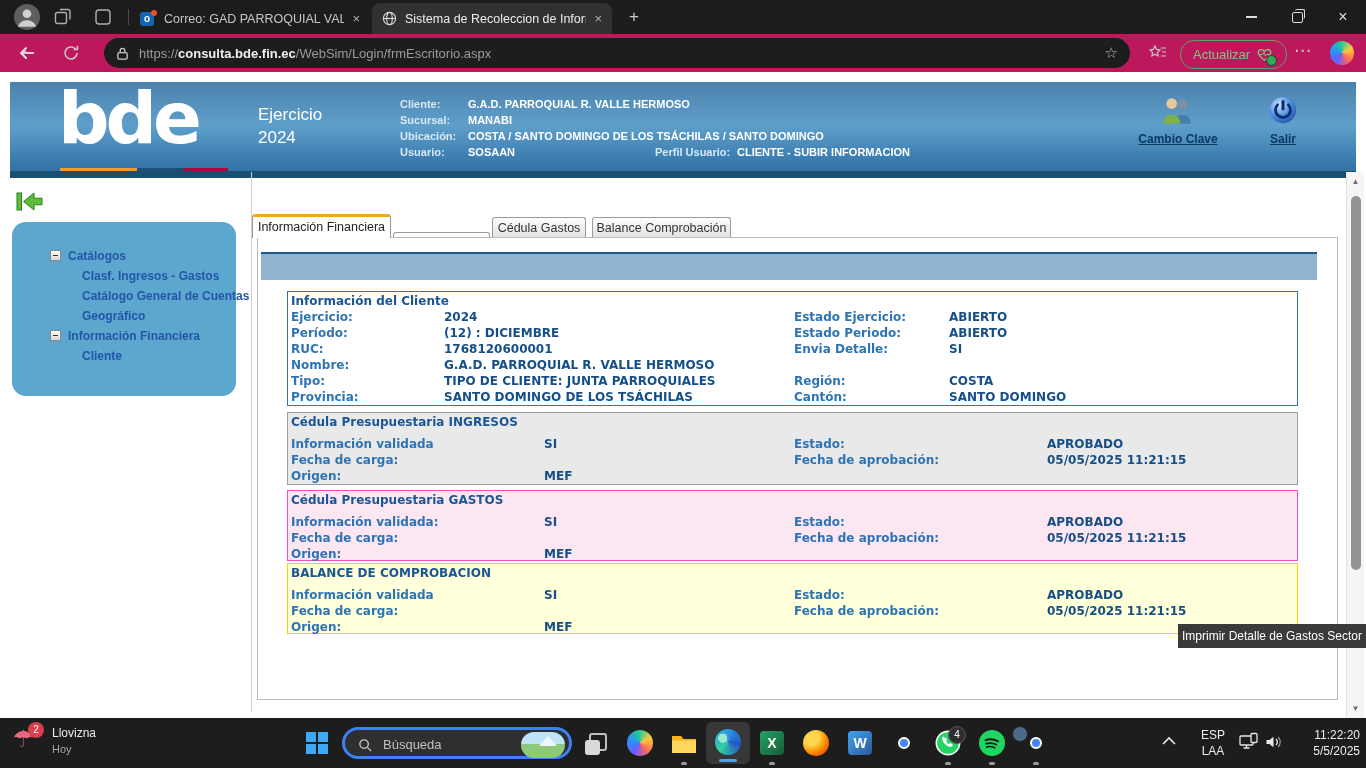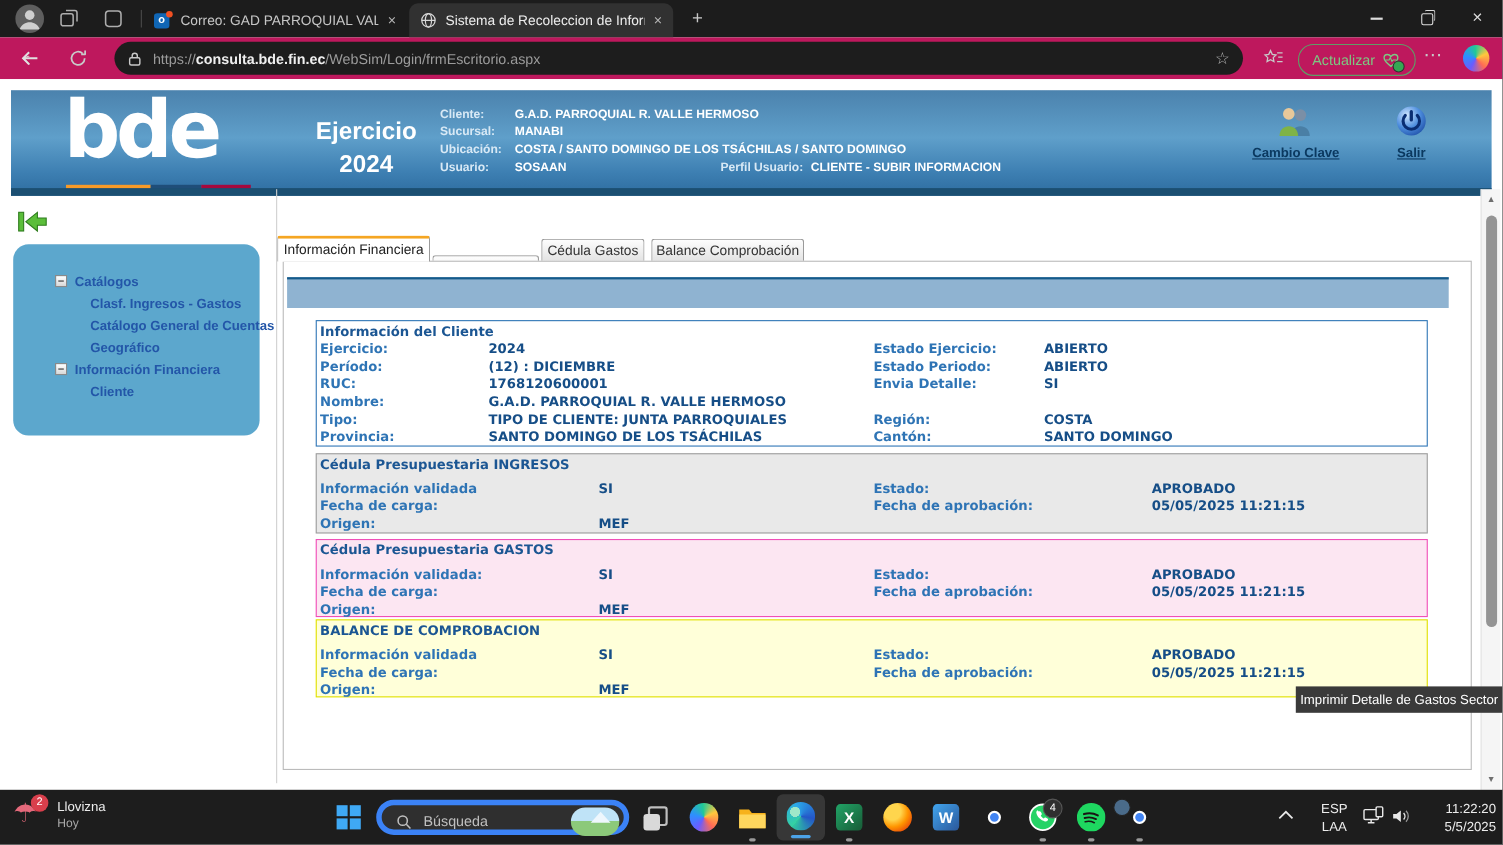--- a/index.html
+++ b/index.html
@@ -41,21 +41,21 @@
 
   
   .page{position:absolute;left:0;top:72px;width:1366px;height:646px;background:#fff;}
 
   .bde-header{position:absolute;left:10px;top:10px;width:1346px;height:96px;
               background:linear-gradient(180deg,#4b82ad 0%,#5f9fca 45%,#3d7fb2 78%,#2d6c9f 100%);}
   .bde-header::after{content:"";position:absolute;left:0;bottom:0;width:100%;height:7px;background:#1b4f72;}
   .bde-logo{position:absolute;left:48px;top:-6px;color:#fff;font-size:72px;font-weight:bold;letter-spacing:-4px;font-family:"DejaVu Sans",sans-serif;}
   .logo-bar{position:absolute;left:50px;top:86px;width:168px;height:4px;display:flex;}
   .logo-bar .o{flex:0 0 46%;background:#f79a28;} .logo-bar .b{flex:0 0 27%;background:#1f4e79;} .logo-bar .r{flex:1;background:#a6093d;}
-  .ejercicio{position:absolute;left:248px;top:22px;width:150px;text-align:center;color:#fff;font-weight:bold;font-size:22px;line-height:1.35;}
+  .ejercicio{position:absolute;left:248px;top:22px;width:150px;text-align:left;color:#fff;font-weight:normal;font-size:17px;line-height:1.35;}
   .hrow{position:absolute;left:390px;width:780px;height:14px;font-size:11px;font-weight:bold;}
   .hlab{position:absolute;left:0;color:#d8e9f5;} .hval{position:absolute;left:68px;color:#fff;white-space:nowrap;}
   .hlab2{position:absolute;left:255px;color:#d8e9f5;} .hval2{position:absolute;left:337px;color:#fff;white-space:nowrap;}
   .hlink{position:absolute;width:110px;text-align:center;color:#0b3960;font-weight:bold;font-size:12px;text-decoration:underline;}
 
   .back-arrow{position:absolute;left:16px;top:118px;width:27px;height:23px;}
 
   .sidebar{position:absolute;left:12px;top:150px;width:224px;height:174px;background:#5ca7cd;border-radius:14px;}
   .tree{position:absolute;left:16px;top:24px;width:100%;}
   .titem{position:relative;height:20px;line-height:20px;font-size:12px;font-weight:bold;color:#2356a8;white-space:nowrap;}
@@ -95,21 +95,21 @@
   
   .taskbar{position:absolute;left:0;top:718px;width:1366px;height:50px;background:#1d1d1d;}
   .umb{position:absolute;left:12px;top:7px;font-size:24px;color:#e4697b;}
   .wbadge{position:absolute;left:28px;top:4px;width:16px;height:16px;border-radius:50%;background:#d93f4c;color:#fff;
           font-size:10px;line-height:16px;text-align:center;}
   .wtxt1{position:absolute;left:52px;top:8px;font-size:12px;color:#ececec;}
   .wtxt2{position:absolute;left:52px;top:25px;font-size:11px;color:#a8a8a8;}
   .tbico{position:absolute;top:12px;width:26px;height:26px;}
   .winlogo{position:absolute;left:306px;top:14px;width:22px;height:22px;display:grid;grid-template-columns:10px 10px;grid-gap:2px;}
   .winlogo span{width:10px;height:10px;background:#3fa9f5;}
-  .searchbox{position:absolute;left:342px;top:9px;width:230px;height:32px;border-radius:16px;background:#2f2f2f;border:5px solid #3b82f6;box-sizing:border-box;}
+  .searchbox{position:absolute;left:342px;top:9px;width:230px;height:32px;border-radius:16px;background:#2f2f2f;border:3px solid #3b82f6;box-sizing:border-box;}
   .searchtxt{position:absolute;left:38px;top:7px;font-size:13px;color:#c0c0c0;}
   .sc-land{position:absolute;right:4px;top:2px;width:44px;height:26px;border-radius:13px;overflow:hidden;
            background:linear-gradient(180deg,#bfe3f7 0 46%,#8cc97a 46% 100%);}
   .sc-land::after{content:"";position:absolute;left:18px;top:4px;width:0;height:0;
                   border-left:9px solid transparent;border-right:9px solid transparent;border-bottom:10px solid #eef7fd;}
   .taskview{position:absolute;left:585px;top:15px;width:22px;height:22px;}
   .taskview .b1{position:absolute;right:0;top:0;width:14px;height:14px;border:2px solid #bfbfbf;border-radius:3px;}
   .taskview .b2{position:absolute;left:0;bottom:0;width:15px;height:15px;background:#d9d9d9;border-radius:3px;}
   .edgebox{position:absolute;left:706px;top:4px;width:44px;height:42px;background:#373737;border-radius:6px;}
   .edgebox .under{position:absolute;left:13px;bottom:2px;width:18px;height:3px;border-radius:2px;background:#4ca3e8;}

